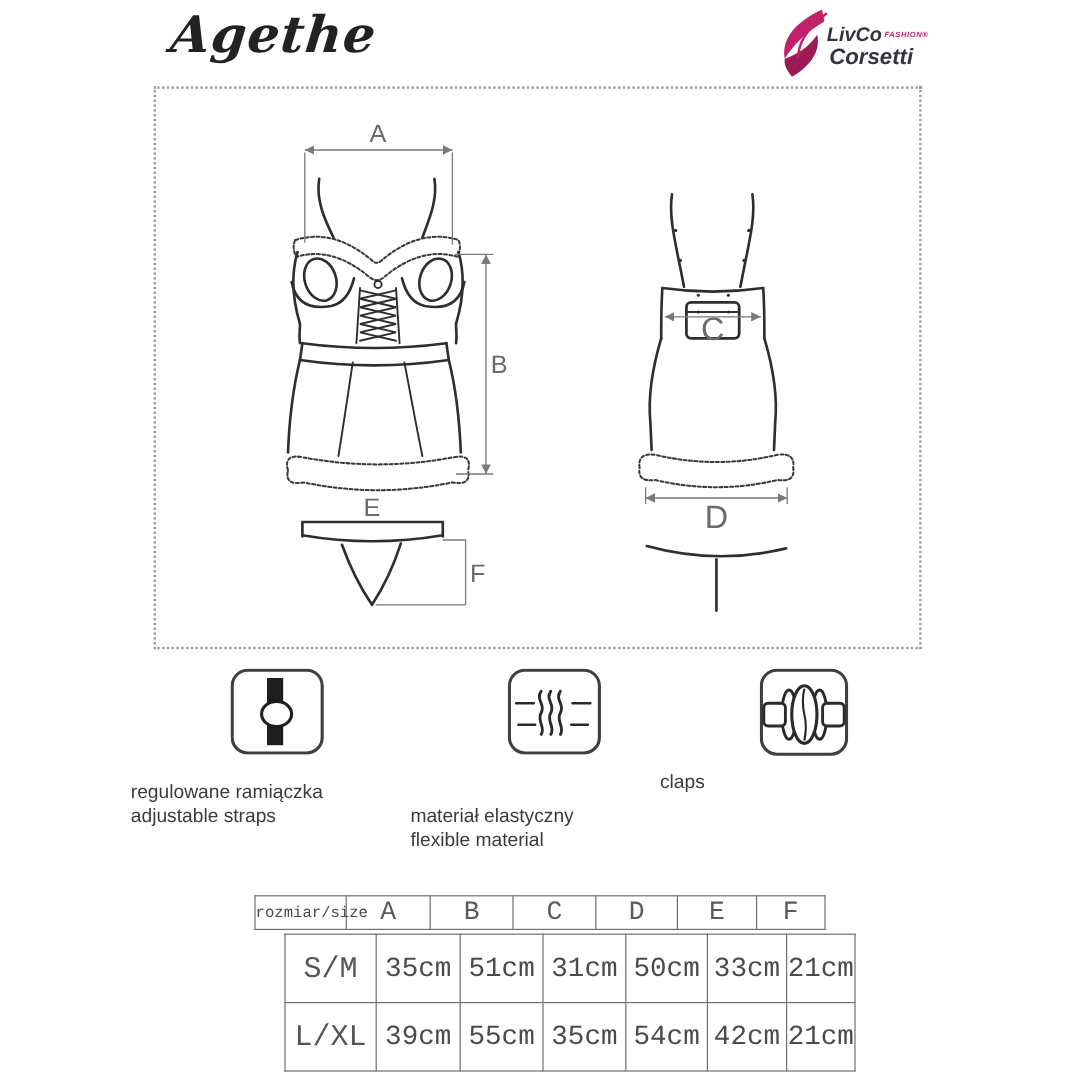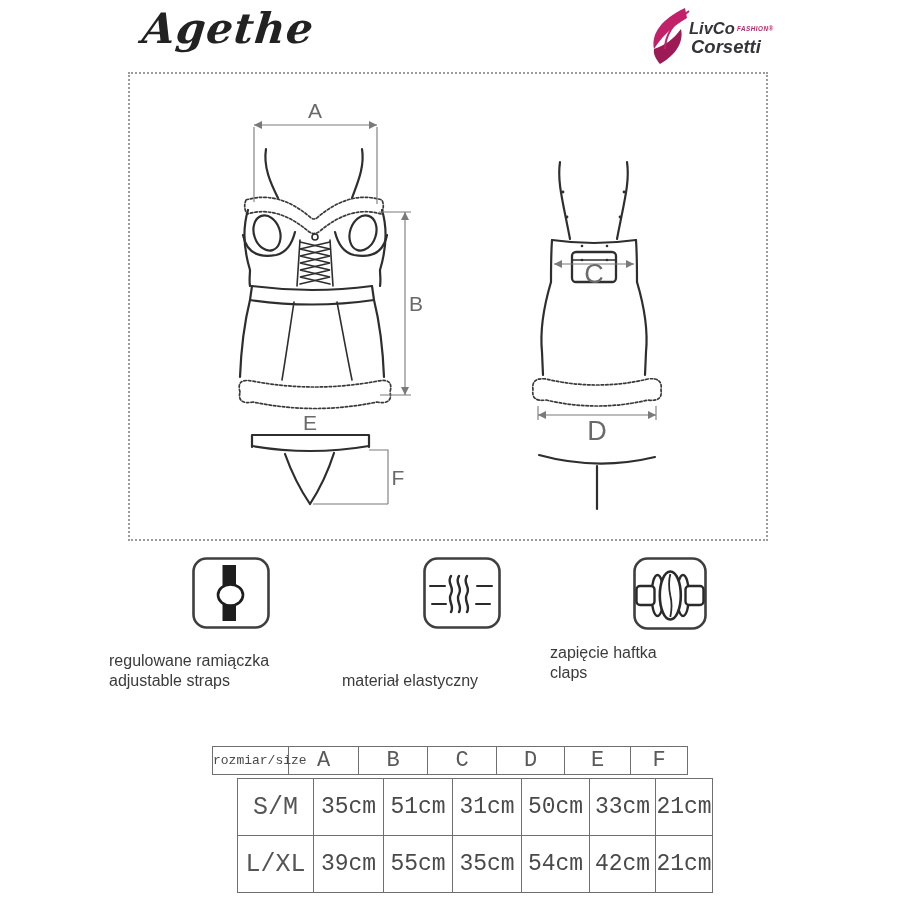--- a/index.html
+++ b/index.html
@@ -188,23 +188,23 @@
     <ellipse cx="37.3" cy="38.5" rx="10.5" ry="24" fill="#fff" stroke="#2a2a2a" stroke-width="2.6"></ellipse>
     <path d="M37.3,17 q-2.5,10 0,21.5 q2.5,10 0,21.5" fill="none" stroke="#2a2a2a" stroke-width="1.8"></path>
   </svg>
 
   <div class="caption" style="left:109px;top:651px">
     <div>regulowane ramiączka</div>
     <div>adjustable straps</div>
   </div>
   <div class="caption" style="left:342px;top:671px">
     <div>materiał elastyczny</div>
+    <div>flexible material</div>
   </div>
   <div class="caption" style="left:550px;top:643px">
-    <div>zapięcie haftka</div>
     <div>claps</div>
   </div>
 
   <table class="tbl tbl-hdr">
     <colgroup>
         <col style="width:76px">
         <col style="width:70px">
         <col style="width:69px">
         <col style="width:69px">
         <col style="width:68px">

